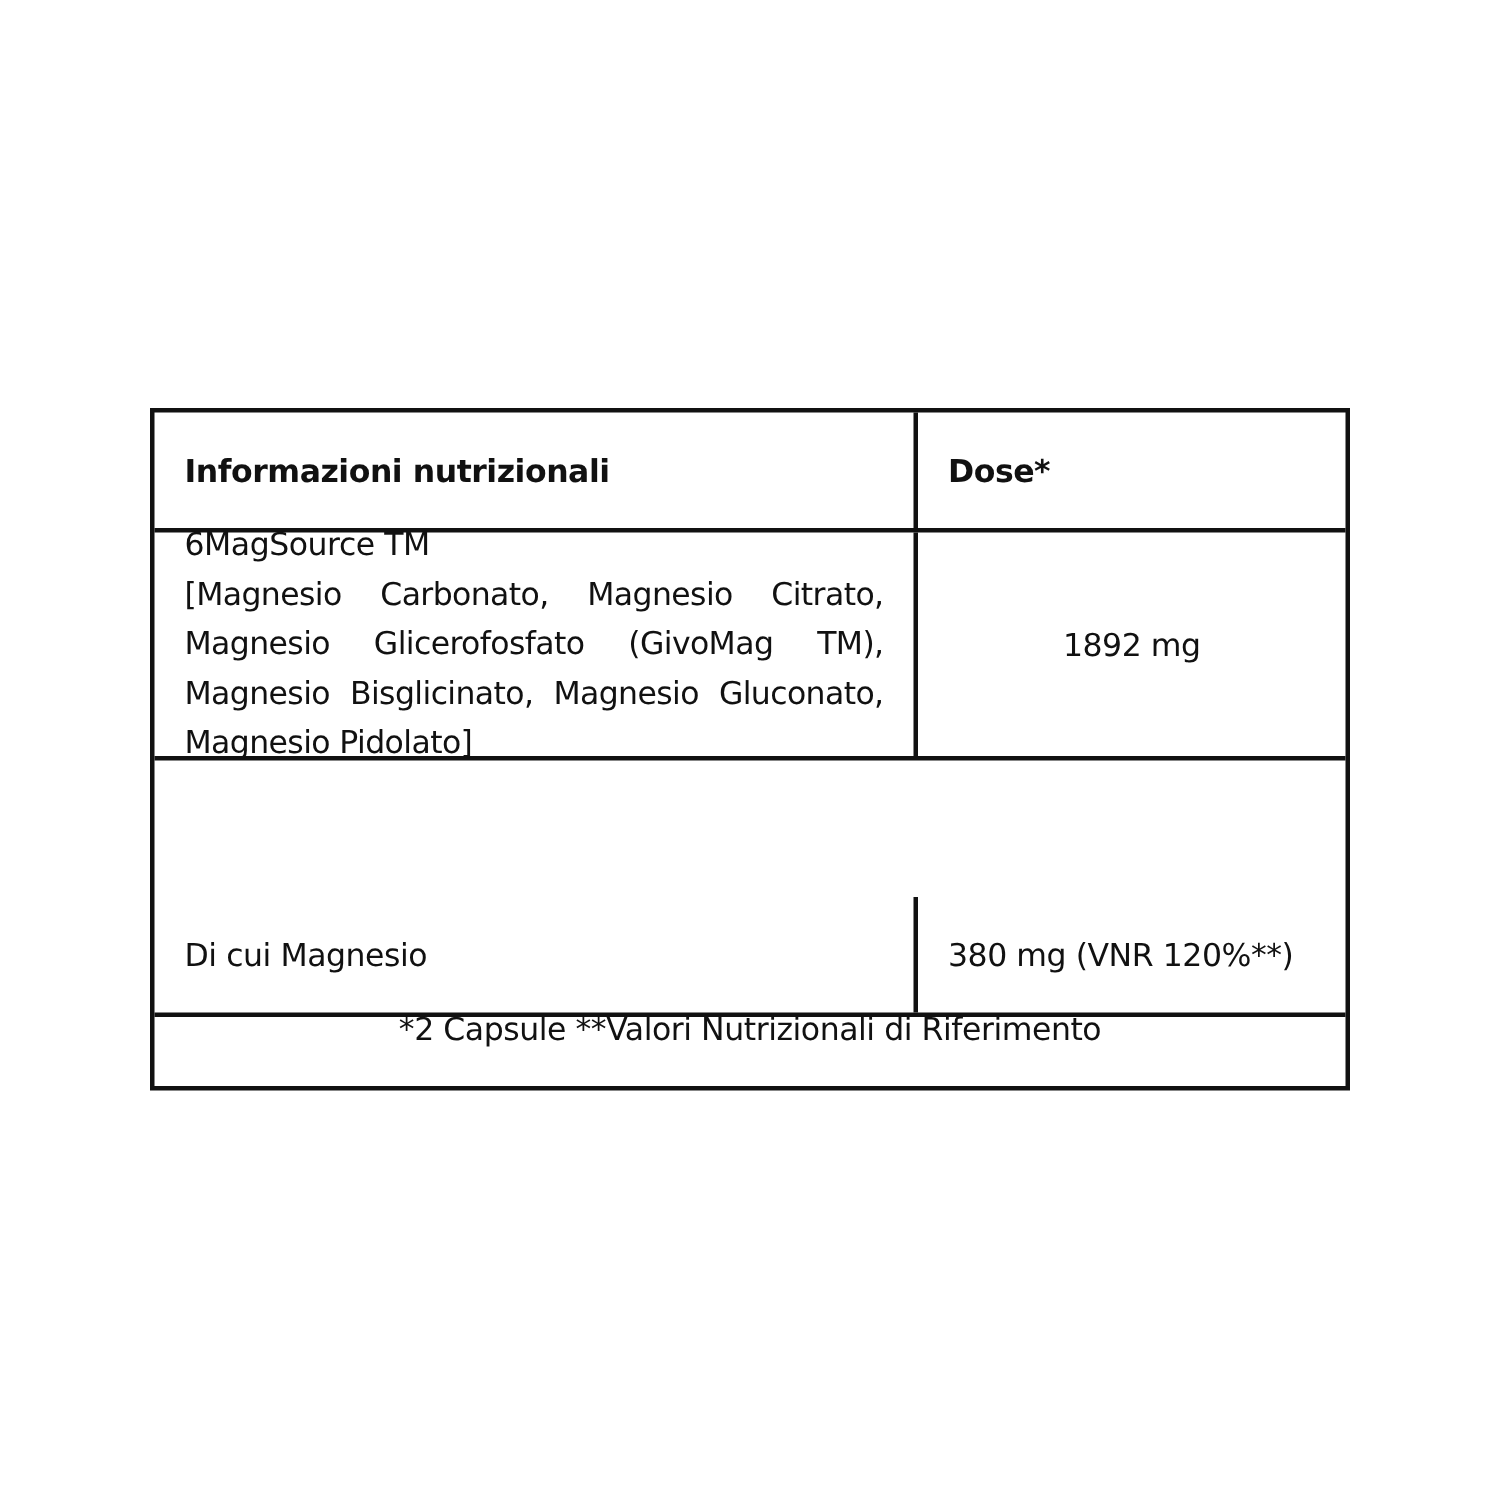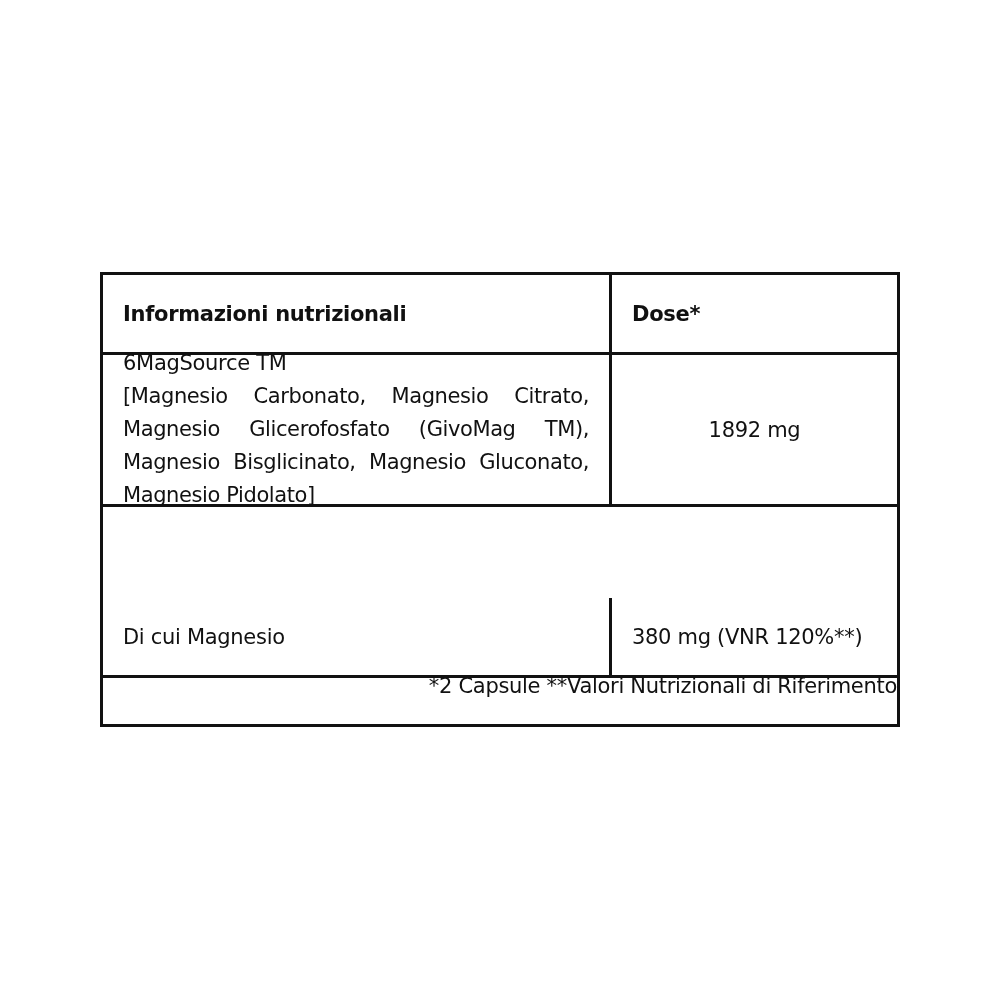--- a/index.html
+++ b/index.html
@@ -56,21 +56,21 @@
       padding-right: 20px;
     }
     .cell.right.center {
       justify-content: center;
       padding-left: 0;
       padding-right: 0;
     }
     .cell.full {
       left: 0;
       right: 0;
-      justify-content: flex-end;
+      justify-content: center;
       border-radius: 24px;
     }
     .header-text {
       font-weight: bold;
       font-size: 21px;
       letter-spacing: -0.3px;
     }
     .body-text {
       font-size: 21px;
       letter-spacing: -0.3px;

